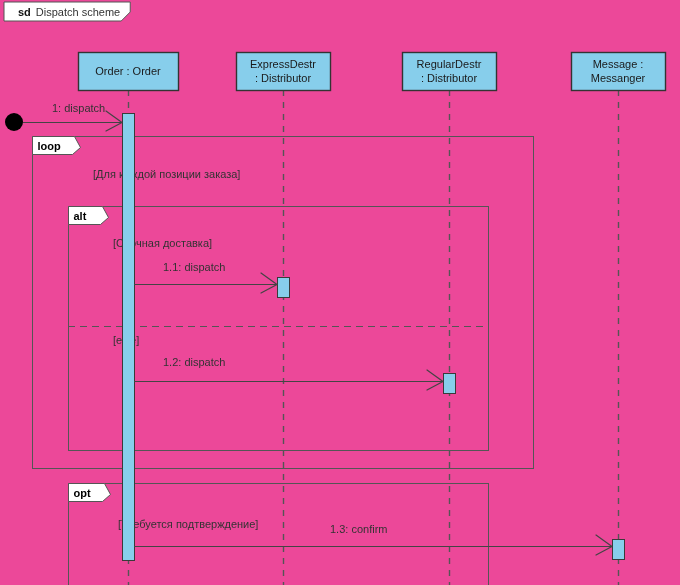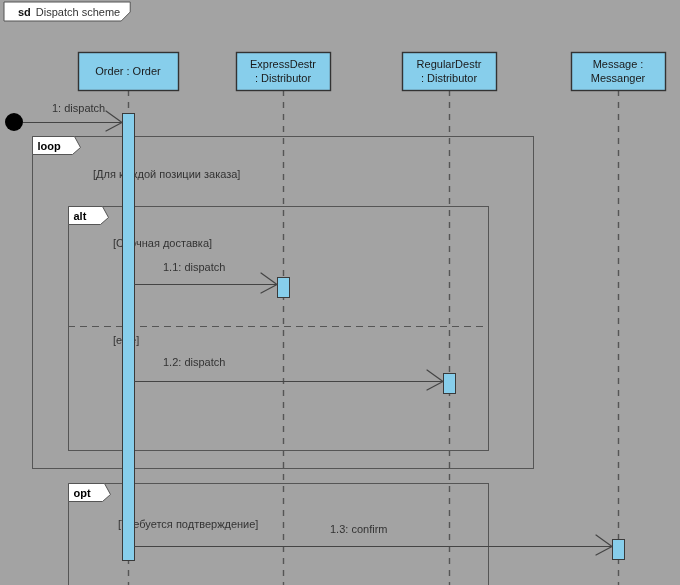--- a/index.html
+++ b/index.html
@@ -9,21 +9,21 @@
   }
   body {
     font-family: "Liberation Sans", sans-serif;
     -webkit-font-smoothing: antialiased;
   }
   #diagram-root {
     position: relative;
     width: 680px;
     height: 585px;
     overflow: hidden;
-    background: #a3a3a3;
+    background: #ec4899;
   }
   svg#diagram-svg {
     position: absolute;
     left: 0;
     top: 0;
     width: 680px;
     height: 585px;
     display: block;
   }
   .frame-title {

